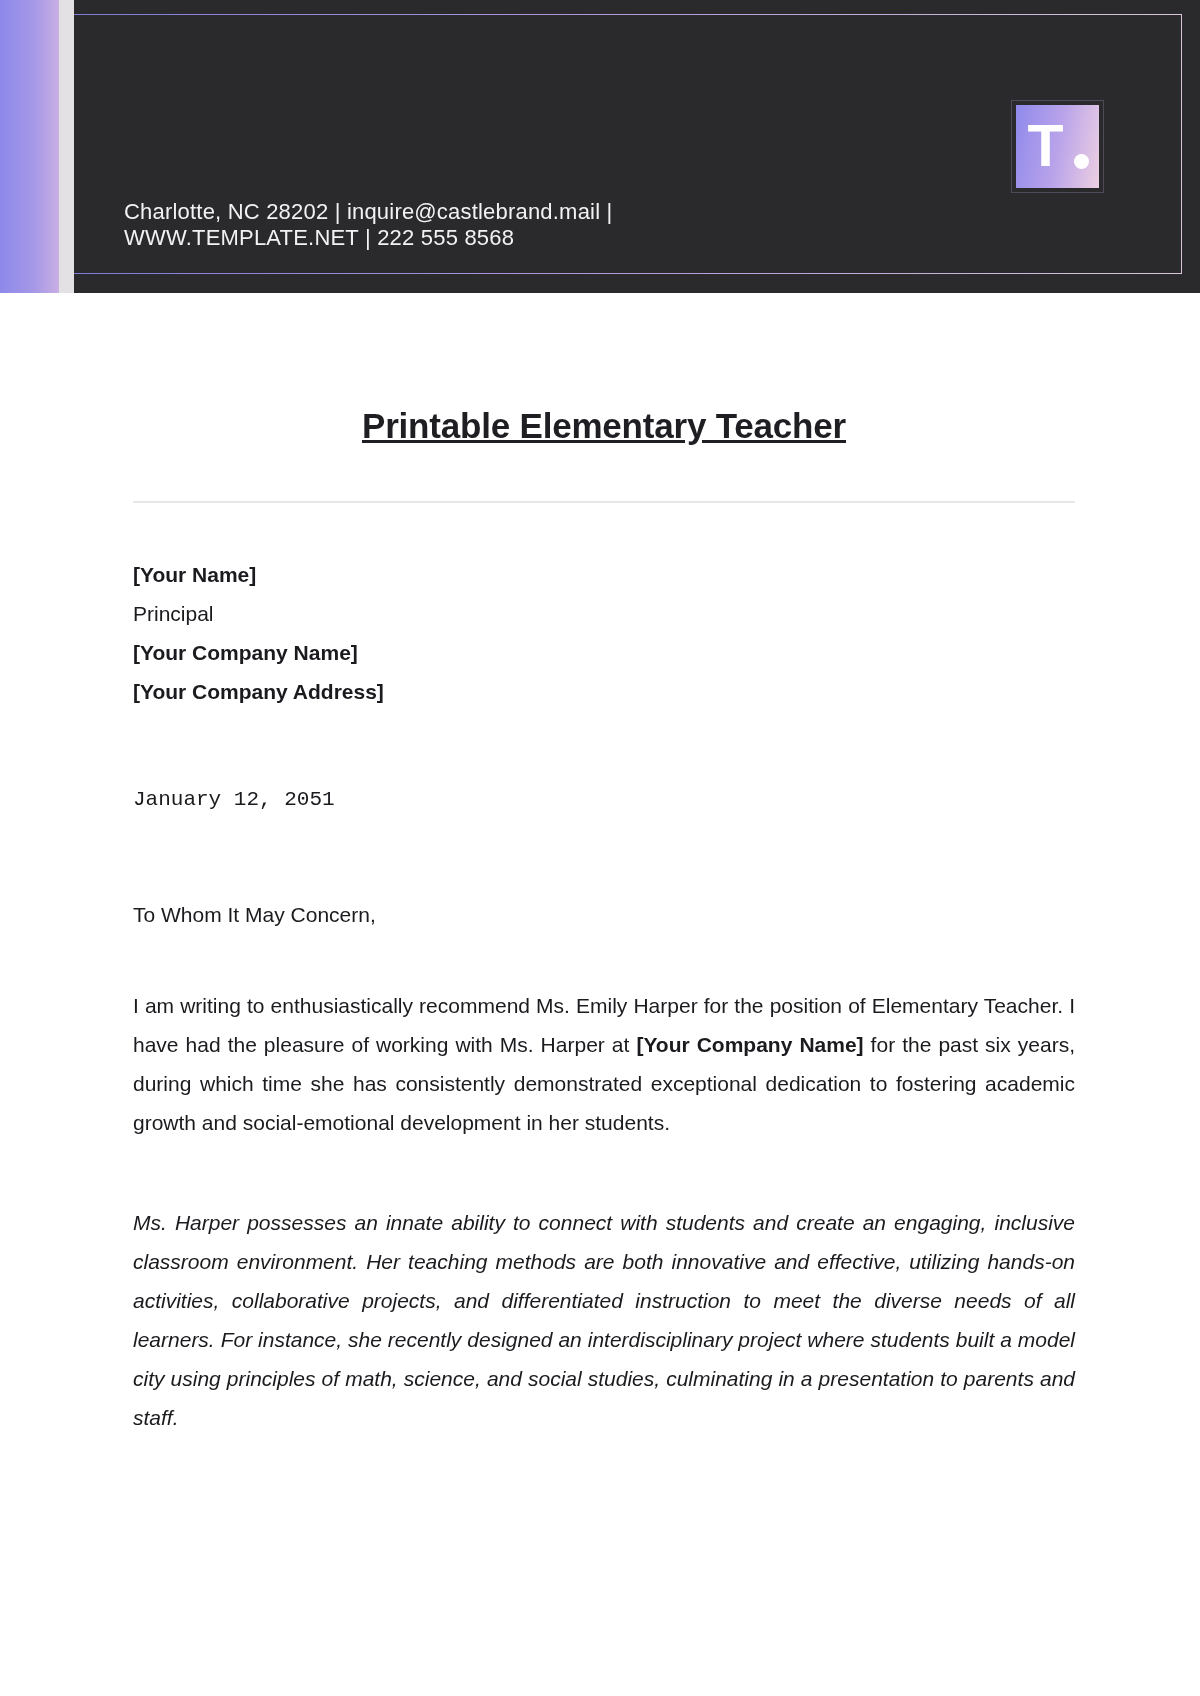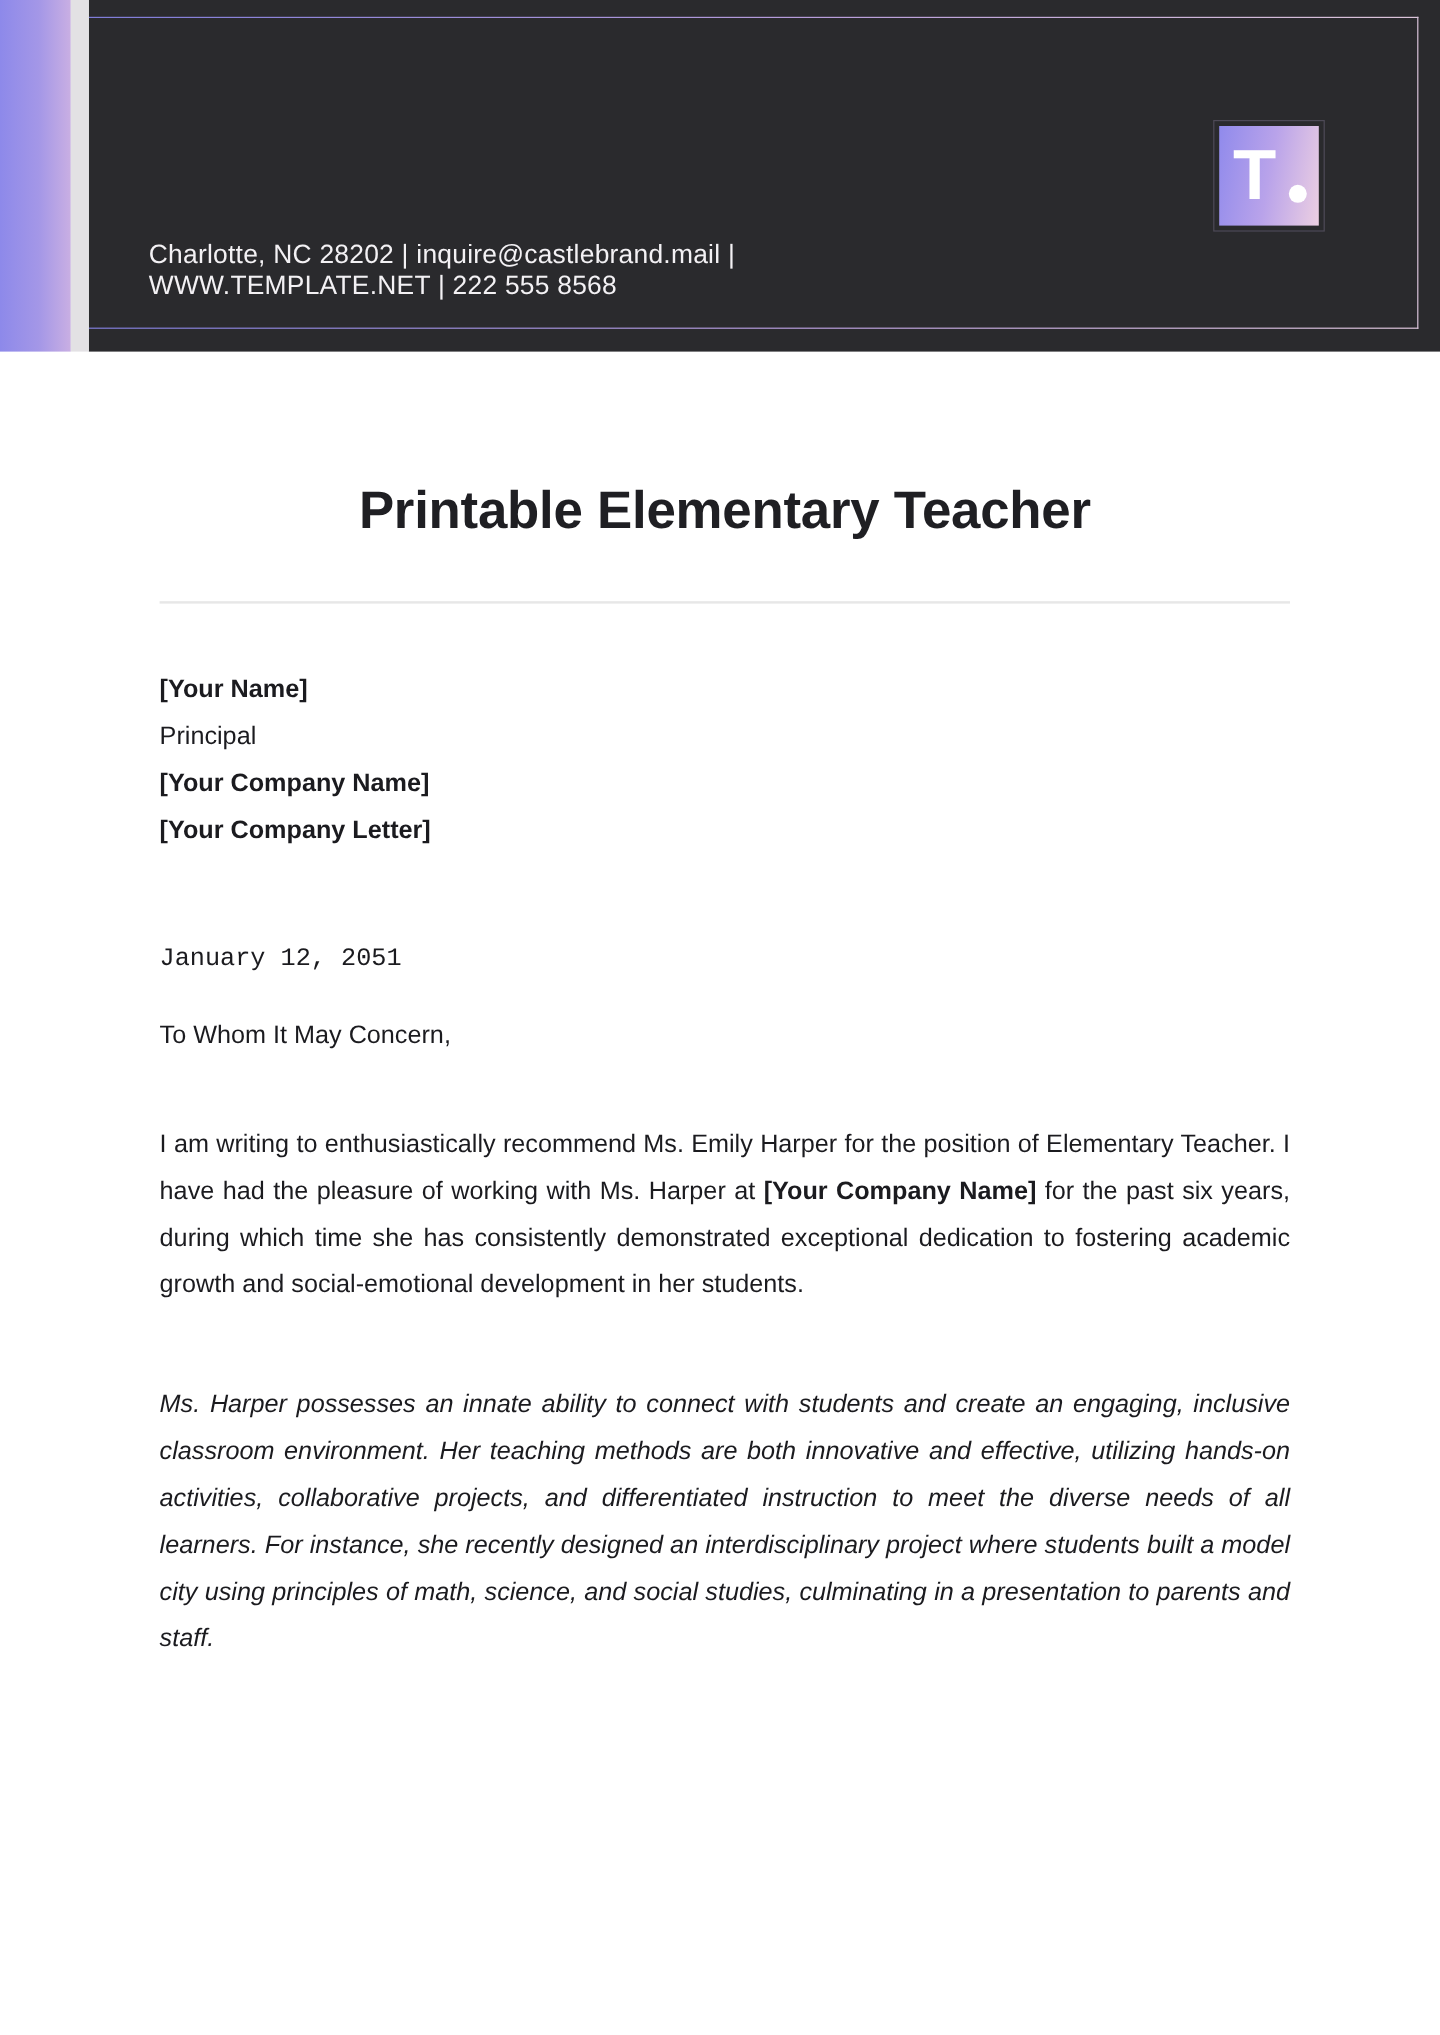--- a/index.html
+++ b/index.html
@@ -92,35 +92,36 @@
     position: absolute;
     left: 133px; top: 0;
     width: 942px;
     color: #1b1b1f;
     font-size: 21px;
     line-height: 39px;
   }
   .doc-title {
     margin-top: 399px;
     text-align: center;
-    font-size: 44px;
+    font-size: 35px;
     line-height: 53px;
     font-weight: 700;
     color: #1f1f23;
     letter-spacing: -0.2px;
+    text-decoration: underline;
   }
   .divider {
     margin-top: 49px;
     height: 2px;
     background: #e7e7e7;
   }
   .sender-block { margin-top: 52px; }
   .bold-line { font-weight: 700; }
   .date-line { margin-top: 69px; font-family: Liberation Mono, monospace; }
-  .salutation-line { margin-top: 24px; }
+  .salutation-line { margin-top: 76px; }
   .para { text-align: justify; }
   .para-1 { margin-top: 52px; }
   .para-2 { margin-top: 61px; font-style: italic; }
   .para strong, .letter strong { font-weight: 700; }
 </style>
 </head>
 <body>
 
 <div class="page">
 
@@ -149,21 +150,21 @@
     <div class="doc-title">
       <div>Printable Elementary Teacher</div>
     </div>
 
     <div class="divider"></div>
 
     <div class="sender-block">
       <div class="bold-line">[Your Name]</div>
       <div>Principal</div>
       <div class="bold-line">[Your Company Name]</div>
-      <div class="bold-line">[Your Company Letter]</div>
+      <div class="bold-line">[Your Company Address]</div>
     </div>
 
     <div class="date-line">January 12, 2051</div>
 
     <div class="salutation-line">To Whom It May Concern,</div>
 
     <p class="para para-1"><span>I am writing to enthusiastically recommend Ms. Emily Harper for the position of Elementary Teacher. I have had the pleasure of working with Ms. Harper at </span><strong>[Your Company Name]</strong><span> for the past six years, during which time she has consistently demonstrated exceptional dedication to fostering academic growth and social-emotional development in her students.</span></p>
     <p class="para para-2"><span>Ms. Harper possesses an innate ability to connect with students and create an engaging, inclusive classroom environment. Her teaching methods are both innovative and effective, utilizing hands-on activities, collaborative projects, and differentiated instruction to meet the diverse needs of all learners. For instance, she recently designed an interdisciplinary project where students built a model city using principles of math, science, and social studies, culminating in a presentation to parents and staff.</span></p>
   </div>
 

